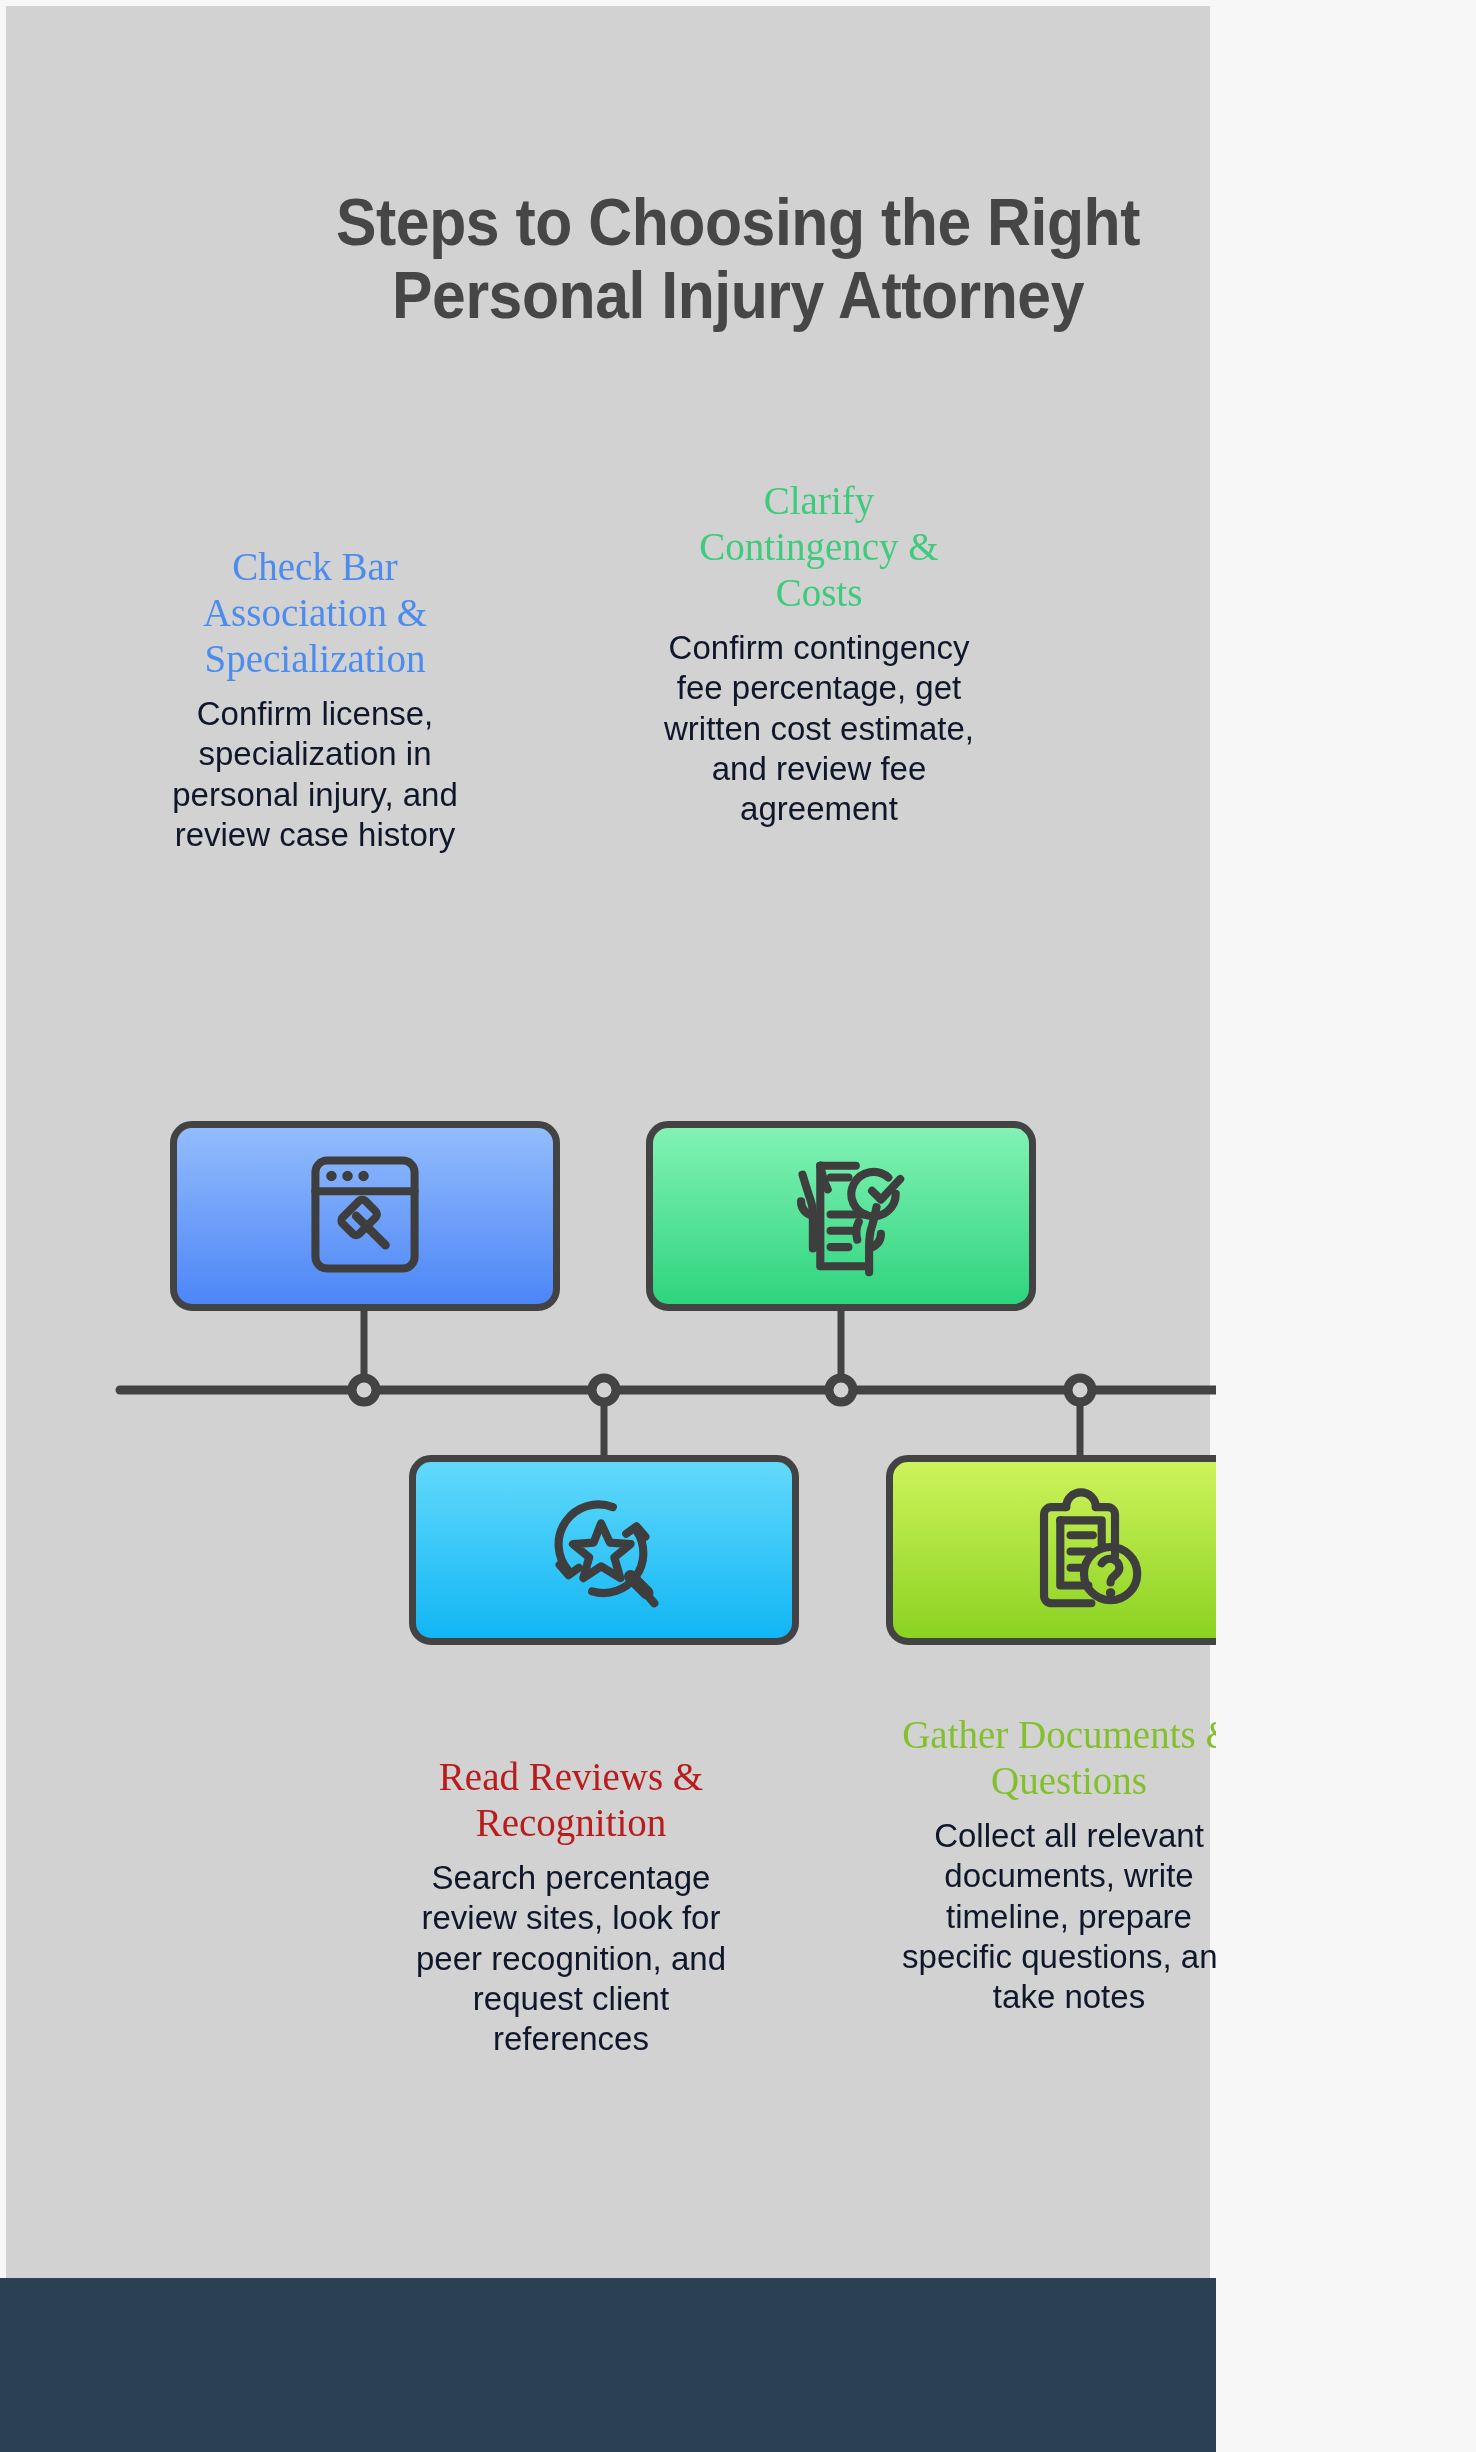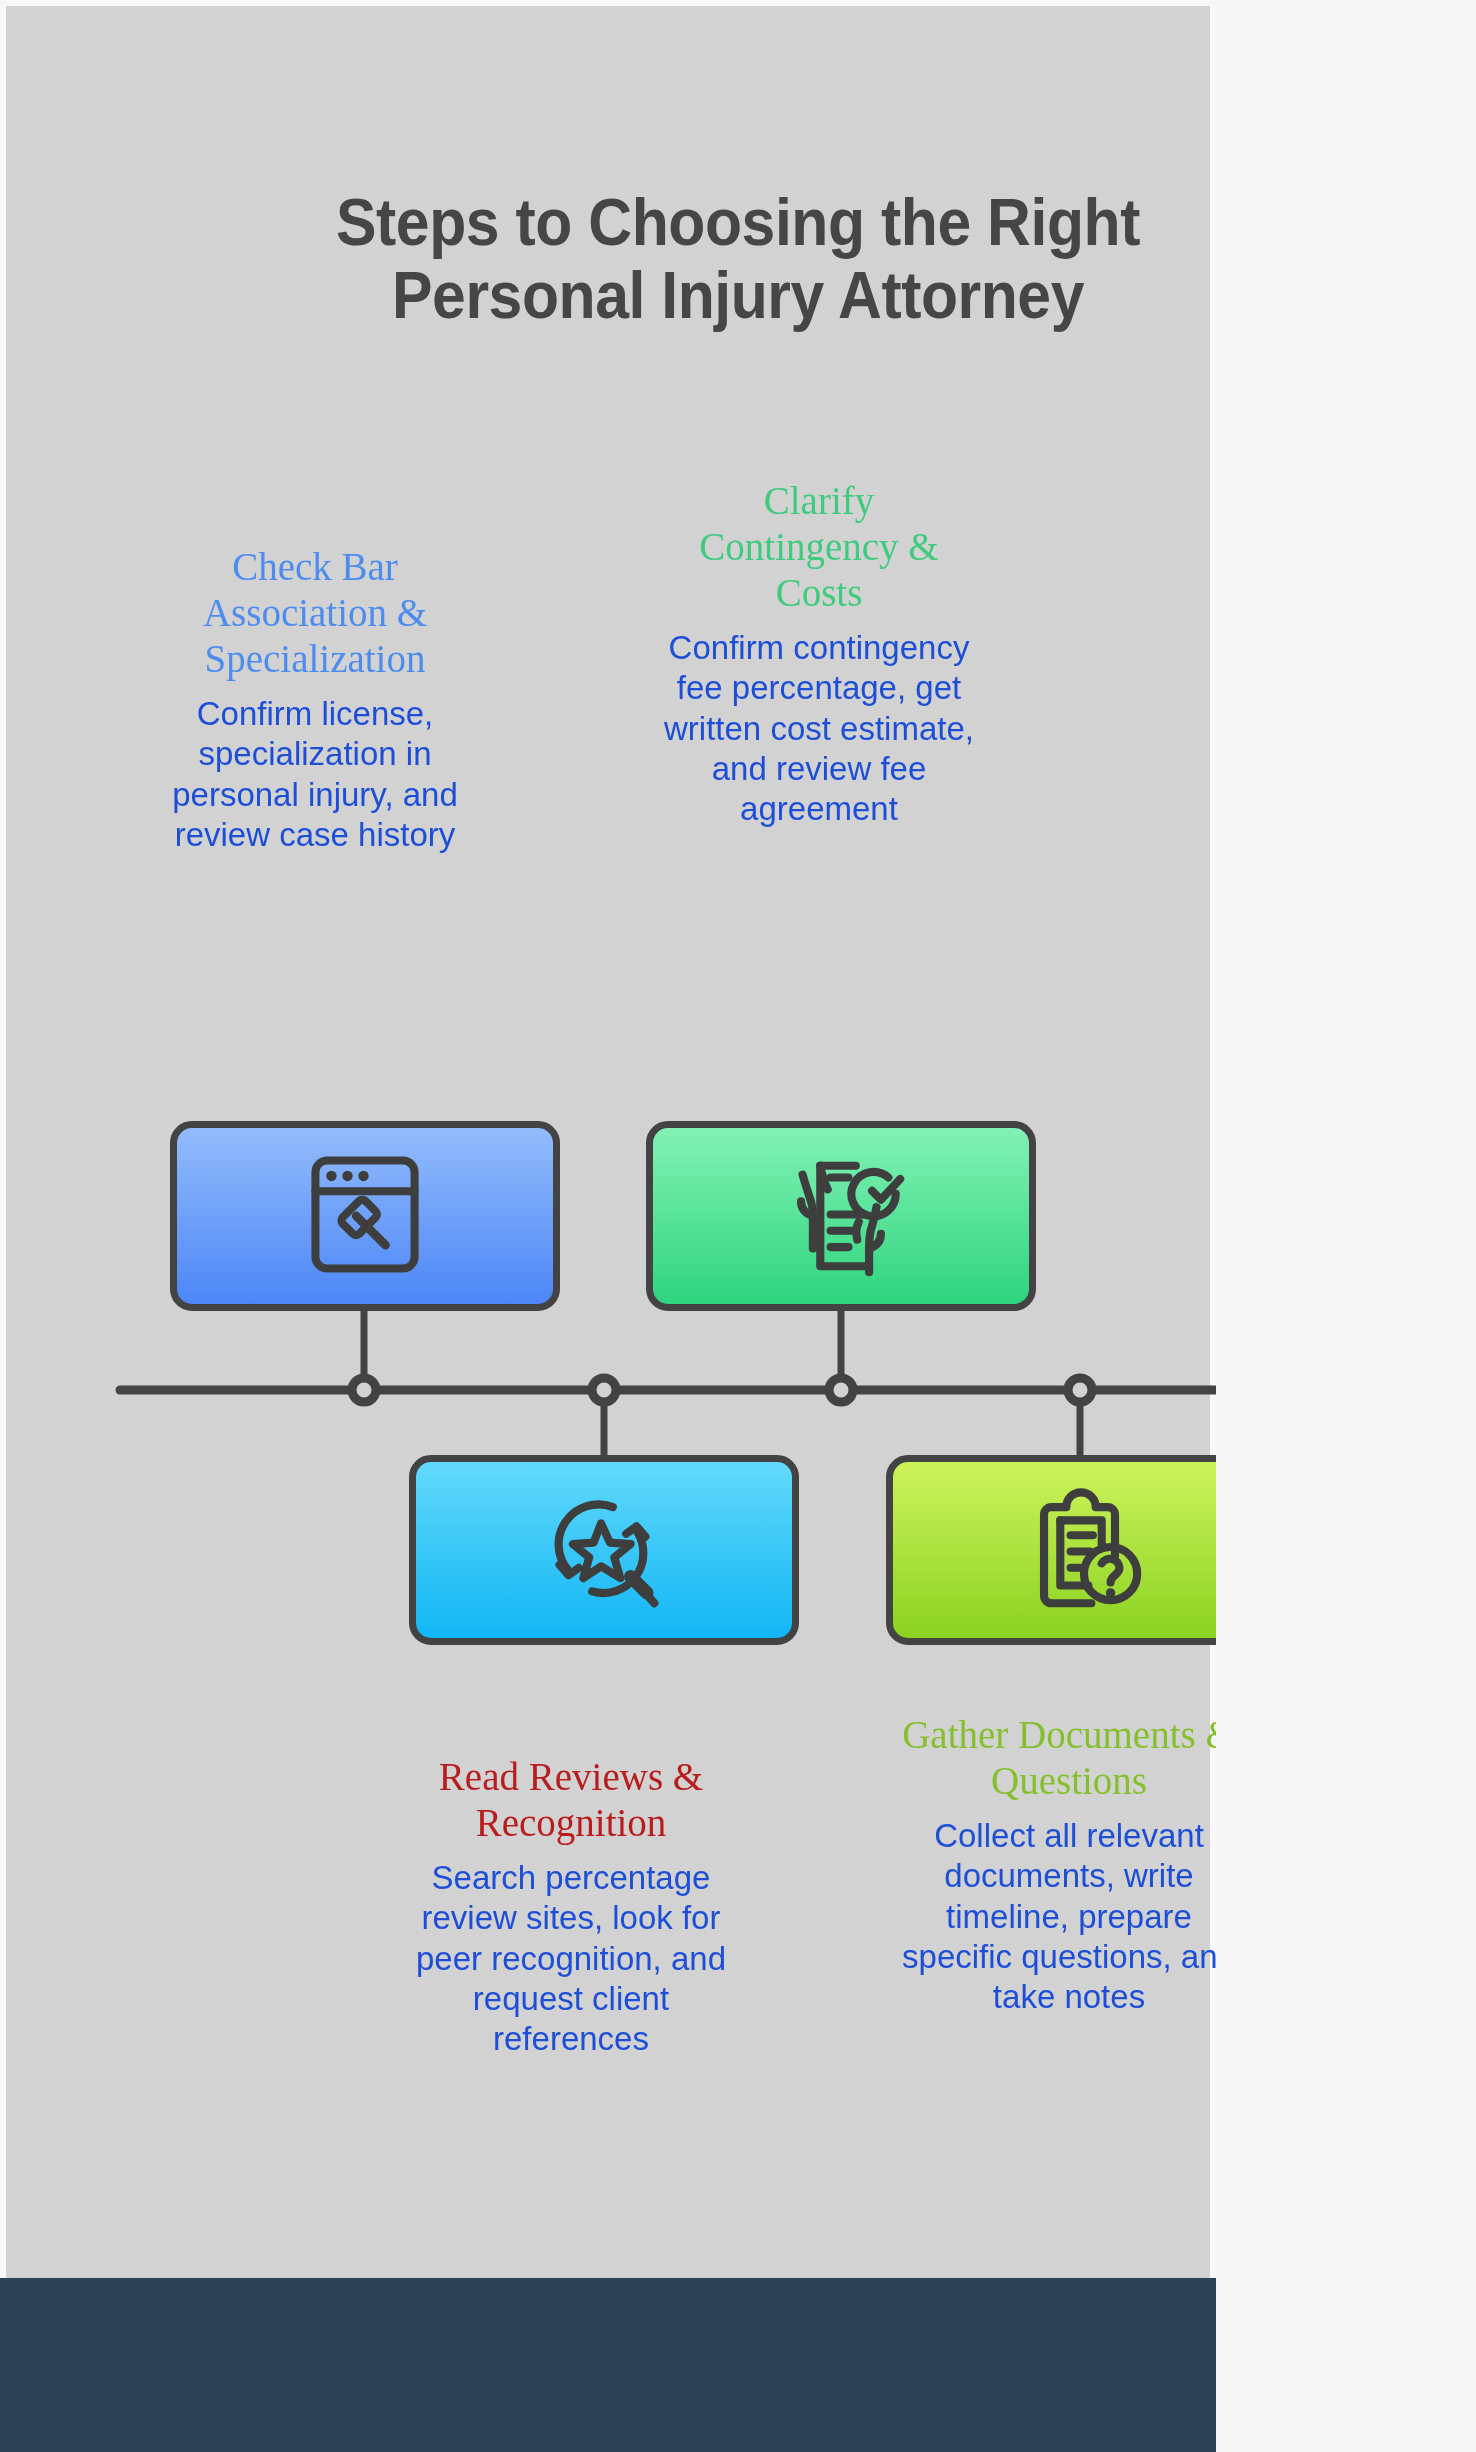--- a/index.html
+++ b/index.html
@@ -50,21 +50,21 @@
   .block .heading {
     font-size: 39px;
     line-height: 1.18;
     margin: 0 0 12px 0;
     font-weight: normal;
     font-family: Liberation Serif, serif;
   }
   .block .body {
     font-size: 33px;
     line-height: 1.22;
-    color: #1d4ed8;
+    color: #0f172a;
     margin: 0;
   }
 
   #block-1 { left: 156px; top: 544px;  width: 318px; }
   #block-2 { left: 660px; top: 478px;  width: 318px; }
   #block-3 { left: 395px; top: 1754px; width: 352px; }
   #block-4 { left: 900px; top: 1712px; width: 338px; }
 
   #block-1 .heading { color: #4d8cef; }
   #block-2 .heading { color: #3ecb7d; }

